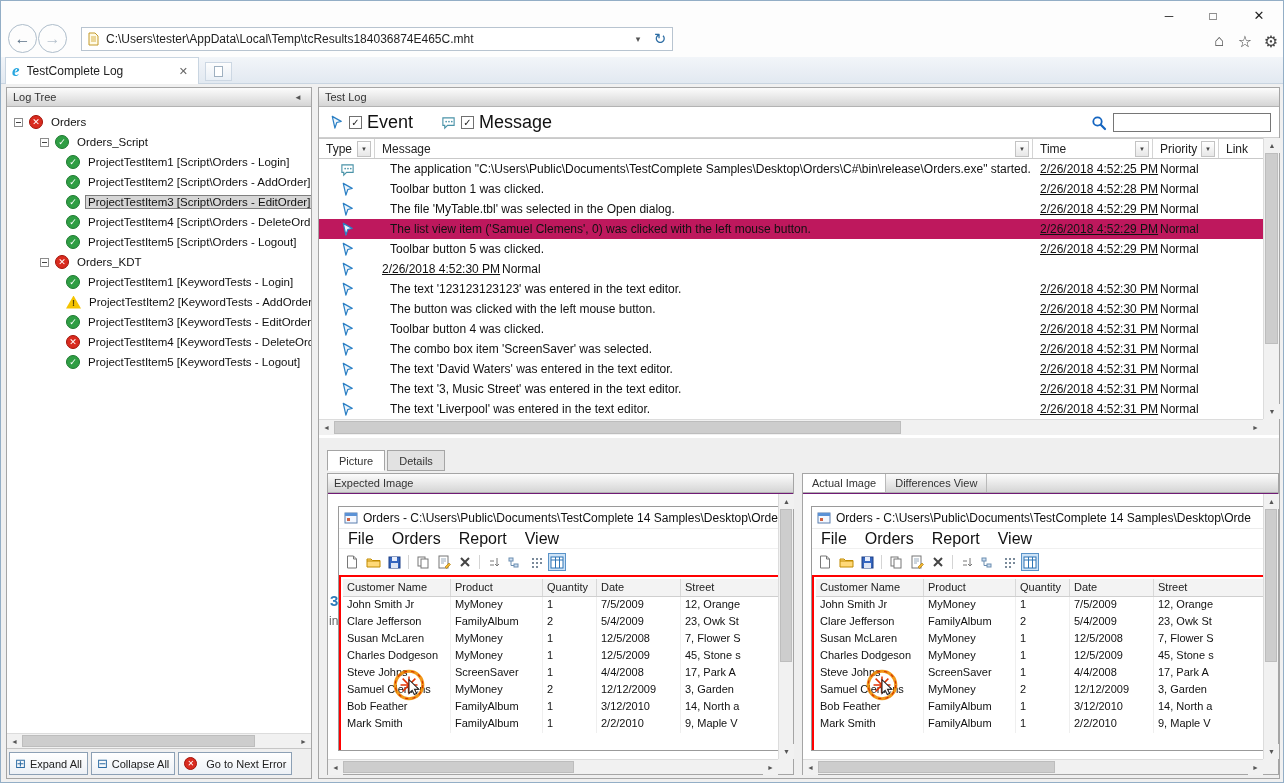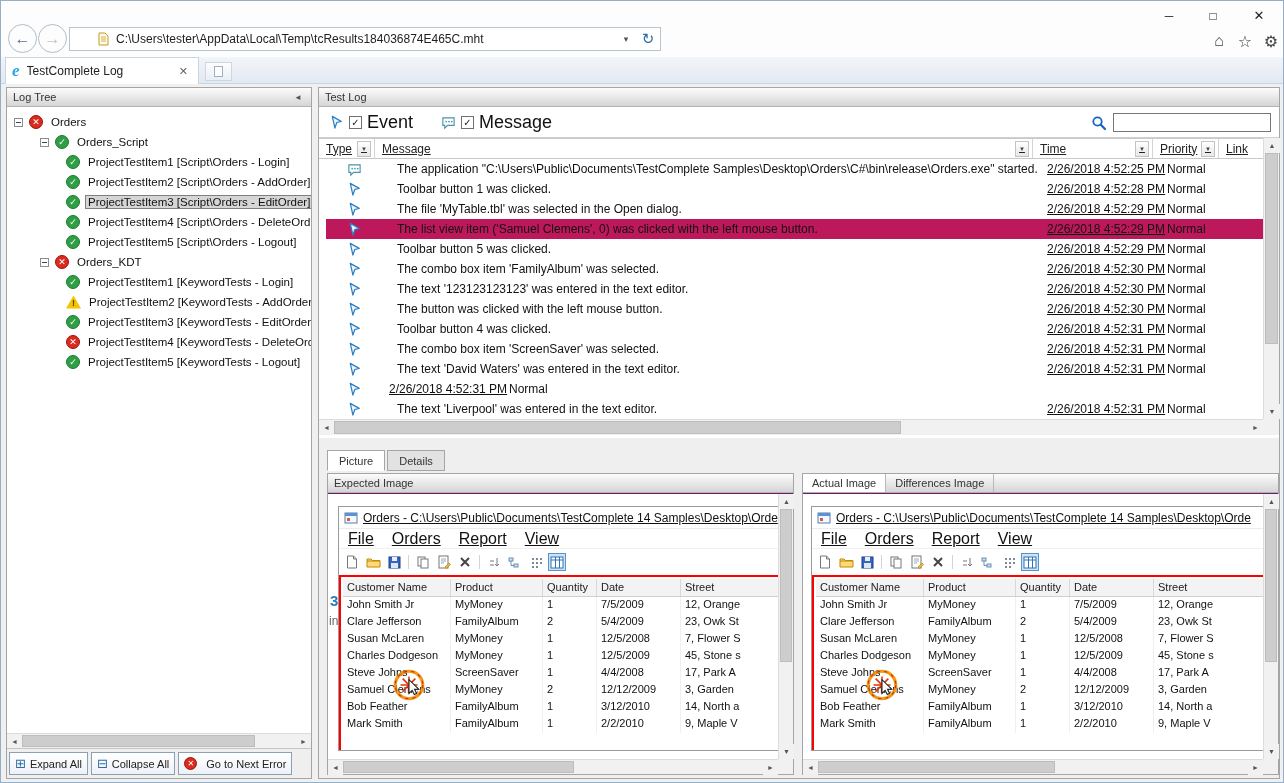--- a/index.html
+++ b/index.html
@@ -5,21 +5,21 @@
   *{margin:0;padding:0;box-sizing:border-box;}
   html,body{background:#fff;}
   body{font-family:"Liberation Sans","DejaVu Sans",sans-serif;font-size:12px;color:#111;}
   #window{position:relative;width:1284px;height:783px;background:#fff;border:1px solid #93aec6;overflow:hidden;}
 
   
   .chrome{position:absolute;top:0;left:0;width:100%;height:56px;background:#fdfdfd;}
   .nav-btn{position:absolute;width:29px;height:29px;border:1px solid #aebdcb;border-radius:50%;display:flex;align-items:center;justify-content:center;font-size:16px;color:#5a7186;background:#fdfdfd;}
   .nav-btn.back{left:7px;top:23px;z-index:2;}
   .nav-btn.fwd{left:37px;top:23px;color:#b6c2cd;}
-  .address-bar{position:absolute;left:68px;top:26px;width:592px;height:24px;border:1px solid #b8c4d0;background:#fff;display:flex;align-items:center;padding-left:22px;}
+  .address-bar{position:absolute;left:80px;top:26px;width:592px;height:24px;border:1px solid #b8c4d0;background:#fff;display:flex;align-items:center;}
   .addr-ficon{margin:0 6px 0 5px;display:flex;}
   .addr-url{flex:1;font-size:12px;color:#222;white-space:nowrap;overflow:hidden;}
   .addr-caret{width:20px;text-align:center;color:#555;font-size:9px;}
   .addr-refresh{width:24px;text-align:center;color:#2d6da4;font-size:15px;}
   .win-ctrl{position:absolute;top:3px;height:23px;display:flex;align-items:center;justify-content:center;color:#222;}
   .win-min{left:1152px;width:32px;font-size:12px;}
   .win-max{left:1196px;width:32px;font-size:12px;}
   .win-close{left:1240px;width:36px;font-size:13px;}
   .chr-ico{position:absolute;top:28px;width:24px;height:24px;display:flex;align-items:center;justify-content:center;font-size:16px;color:#444;}
   .ico-home{left:1206px;}
@@ -72,24 +72,24 @@
 
   
   .right-region{position:absolute;left:317px;top:3px;width:962px;height:692px;background:#fff;border:1px solid #a5a5a5;}
   .log-toolbar{position:absolute;top:20px;left:0;right:0;height:30px;display:flex;align-items:center;padding-left:10px;background:#fff;border-bottom:1px solid #cfcfcf;}
   .flt-icon{display:flex;margin-right:3px;}
   .chk{width:13px;height:13px;border:1px solid #707070;background:#fff;display:flex;align-items:center;justify-content:center;font-size:10px;color:#222;margin:0 5px 0 2px;flex:none;}
   .flt-label{margin-right:28px;font-size:18px;}
   .search-box{margin-left:auto;display:flex;align-items:center;margin-right:8px;gap:6px;}
   .search-input{width:158px;height:19px;border:1px solid #767676;font-size:12px;padding:0 3px;font-family:inherit;}
   .log-header{position:absolute;top:50px;left:0;width:944px;height:21px;display:flex;border-top:1px solid #c9c9c9;border-bottom:1px solid #c9c9c9;background:#fff;}
-  .lh-cell{display:flex;align-items:center;padding:0 3px 0 7px;font-size:12px;color:#222;border-right:1px solid #d4d4d4;overflow:hidden;text-decoration:underline;}
+  .lh-cell{display:flex;align-items:center;padding:0 3px 0 7px;font-size:12px;color:#222;border-right:1px solid #d4d4d4;overflow:hidden;}
   .lh-cell .dd{margin-left:auto;width:14px;height:16px;border:1px solid #c3c3c3;background:linear-gradient(#fff,#e7e7e7);display:flex;align-items:center;justify-content:center;font-size:6px;color:#444;flex:none;}
   .w-type{width:56px;}.w-msg{width:658px;}.w-time{width:120px;}.w-pri{width:66px;}.w-link{width:44px;border-right:none;}
-  .log-rows{position:absolute;top:71px;left:7px;width:944px;height:260px;overflow:hidden;background:#fff;}
+  .log-rows{position:absolute;top:71px;left:0;width:944px;height:260px;overflow:hidden;background:#fff;}
   .log-row{height:20px;display:flex;align-items:center;}
   .log-row.selected{background:#be185d;}
   .lr-type{width:56px;display:flex;justify-content:center;flex:none;}
   .lr-msg{width:658px;padding-left:15px;white-space:nowrap;overflow:hidden;flex:none;font-size:12px;}
   .lr-time{width:120px;padding-left:7px;flex:none;font-size:12px;white-space:nowrap;text-decoration:underline;}
   .lr-pri{width:66px;padding-left:7px;flex:none;font-size:12px;}
   .lr-link{width:44px;flex:none;}
   .main-vscroll{position:absolute;top:50px;right:0;width:16px;height:281px;}
   .main-hscroll{position:absolute;top:331px;left:0;width:944px;height:16px;}
 
@@ -104,21 +104,21 @@
   .img-tabs{height:19px;display:flex;background:linear-gradient(#fcfcfc,#d5d5d5);border-bottom:1px solid #b0b0b0;}
   .img-tab{padding:0 9px;display:flex;align-items:center;font-size:11px;color:#333;border-right:1px solid #b9b9b9;}
   .img-tab.active{background:#fff;}
   .img-body{position:absolute;top:20px;left:0;right:15px;bottom:15px;overflow:hidden;background:#fff;}
   .img-vscroll{position:absolute;top:20px;right:0;bottom:15px;width:15px;}
   .img-hscroll{position:absolute;left:0;right:15px;bottom:0;height:15px;}
   .frag-a{position:absolute;left:2px;top:98px;font-size:15px;font-weight:bold;color:#2b7bb9;}
   .frag-b{position:absolute;left:1px;top:120px;font-size:12px;color:#666;}
 
   
-  .app-window{position:absolute;top:12px;width:640px;height:245px;border:1px solid #9a9a9a;background:#fff;overflow:hidden;text-decoration:underline;}
+  .app-window{position:absolute;top:12px;width:640px;height:245px;border:1px solid #9a9a9a;background:#fff;overflow:hidden;}
   #expected-panel .app-window{left:10px;}
   #actual-panel .app-window{left:8px;}
   .app-titlebar{height:22px;display:flex;align-items:center;padding:0 5px;background:#fff;font-size:12px;border-bottom:1px solid #ececec;}
   .app-title{white-space:nowrap;overflow:hidden;margin-left:5px;}
   .app-menubar{height:20px;display:flex;align-items:center;font-size:16px;border-bottom:1px solid #f0f0f0;}
   .menu-item{padding:0 9px;}
   .app-toolbar{height:26px;display:flex;align-items:center;gap:3px;padding:0 4px;}
   .ti{width:18px;height:18px;display:flex;align-items:center;justify-content:center;}
   .ti.active{background:#cde3f7;border:1px solid #5a93c8;}
   .tsep{width:1px;height:14px;background:#d4d4d4;margin:0 2px;}
@@ -374,21 +374,20 @@
             <span class="lr-time">2/26/2018 4:52:29 PM</span>
             <span class="lr-pri">Normal</span>
             <span class="lr-link"></span>
           </div>
           <div class="log-row">
             <span class="lr-type">
               <svg width="15" height="15" viewBox="0 0 16 16">
                 <path d="M3.5 1.5 L13 6.8 L8.3 8 L6.3 14 Z" fill="#edf5fc" stroke="#2a7fc4" stroke-width="1.3" stroke-linejoin="round"></path>
               </svg>
             </span>
-            <span class="lr-msg">The combo box item 'FamilyAlbum' was selected.</span>
             <span class="lr-time">2/26/2018 4:52:30 PM</span>
             <span class="lr-pri">Normal</span>
             <span class="lr-link"></span>
           </div>
           <div class="log-row">
             <span class="lr-type">
               <svg width="15" height="15" viewBox="0 0 16 16">
                 <path d="M3.5 1.5 L13 6.8 L8.3 8 L6.3 14 Z" fill="#edf5fc" stroke="#2a7fc4" stroke-width="1.3" stroke-linejoin="round"></path>
               </svg>
             </span>
@@ -440,20 +439,21 @@
             <span class="lr-time">2/26/2018 4:52:31 PM</span>
             <span class="lr-pri">Normal</span>
             <span class="lr-link"></span>
           </div>
           <div class="log-row">
             <span class="lr-type">
               <svg width="15" height="15" viewBox="0 0 16 16">
                 <path d="M3.5 1.5 L13 6.8 L8.3 8 L6.3 14 Z" fill="#edf5fc" stroke="#2a7fc4" stroke-width="1.3" stroke-linejoin="round"></path>
               </svg>
             </span>
+            <span class="lr-msg">The text '3, Music Street' was entered in the text editor.</span>
             <span class="lr-time">2/26/2018 4:52:31 PM</span>
             <span class="lr-pri">Normal</span>
             <span class="lr-link"></span>
           </div>
           <div class="log-row">
             <span class="lr-type">
               <svg width="15" height="15" viewBox="0 0 16 16">
                 <path d="M3.5 1.5 L13 6.8 L8.3 8 L6.3 14 Z" fill="#edf5fc" stroke="#2a7fc4" stroke-width="1.3" stroke-linejoin="round"></path>
               </svg>
             </span>
@@ -681,21 +681,21 @@
                 <span class="sb-thumb" style="left:0;width:55%;"></span>
               </span>
             <span class="sb-btn">►</span>
           </div>
           <div class="sb-corner" style="right:0;bottom:0;width:15px;height:15px;"></div>
         </div>
 
         <div class="img-panel" id="actual-panel">
           <div class="img-tabs">
             <div class="img-tab active">Actual Image</div>
-            <div class="img-tab">Differences Image</div>
+            <div class="img-tab">Differences View</div>
           </div>
           <div class="img-body">
             <div class="app-window">
               <div class="app-titlebar">
                 <span style="display:flex;">
                     <svg width="14" height="14" viewBox="0 0 14 14">
                       <rect x="1" y="2" width="12" height="10" fill="#f4f8ff" stroke="#5b7fae"></rect>
                       <rect x="1" y="2" width="12" height="3" fill="#5b92d6"></rect>
                       <rect x="3" y="7" width="3" height="3" fill="#d06040"></rect>
                     </svg>

